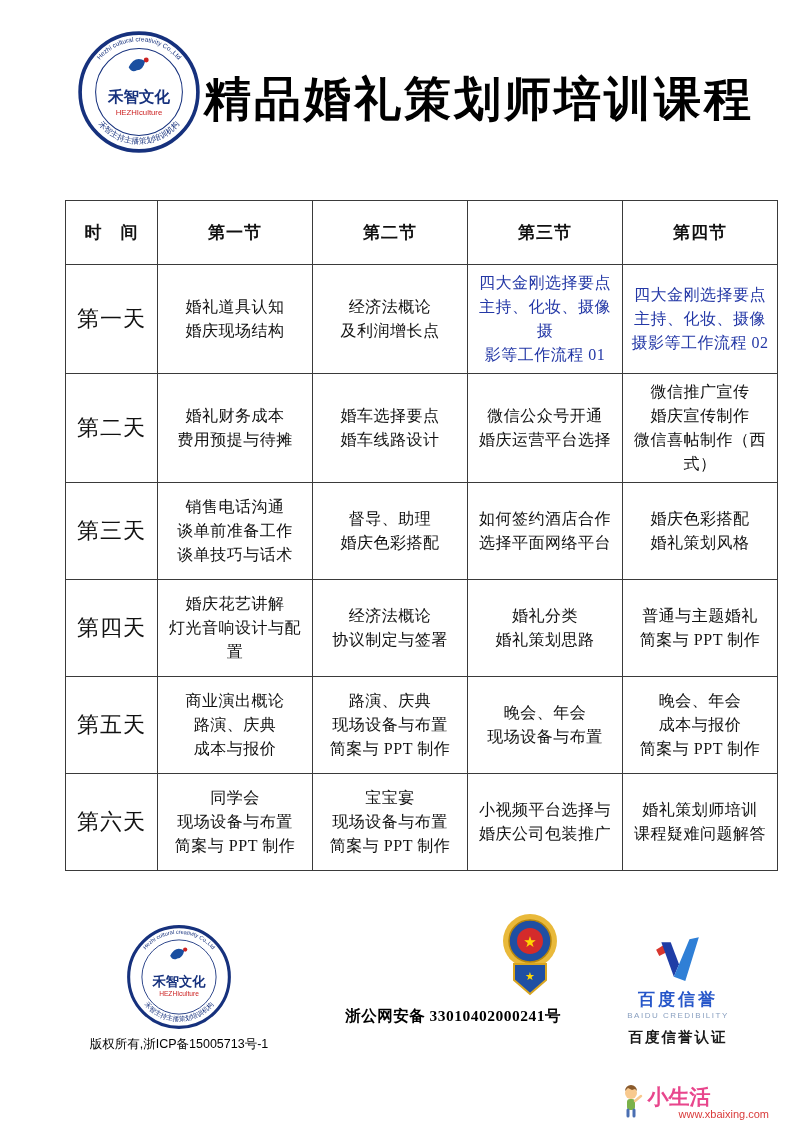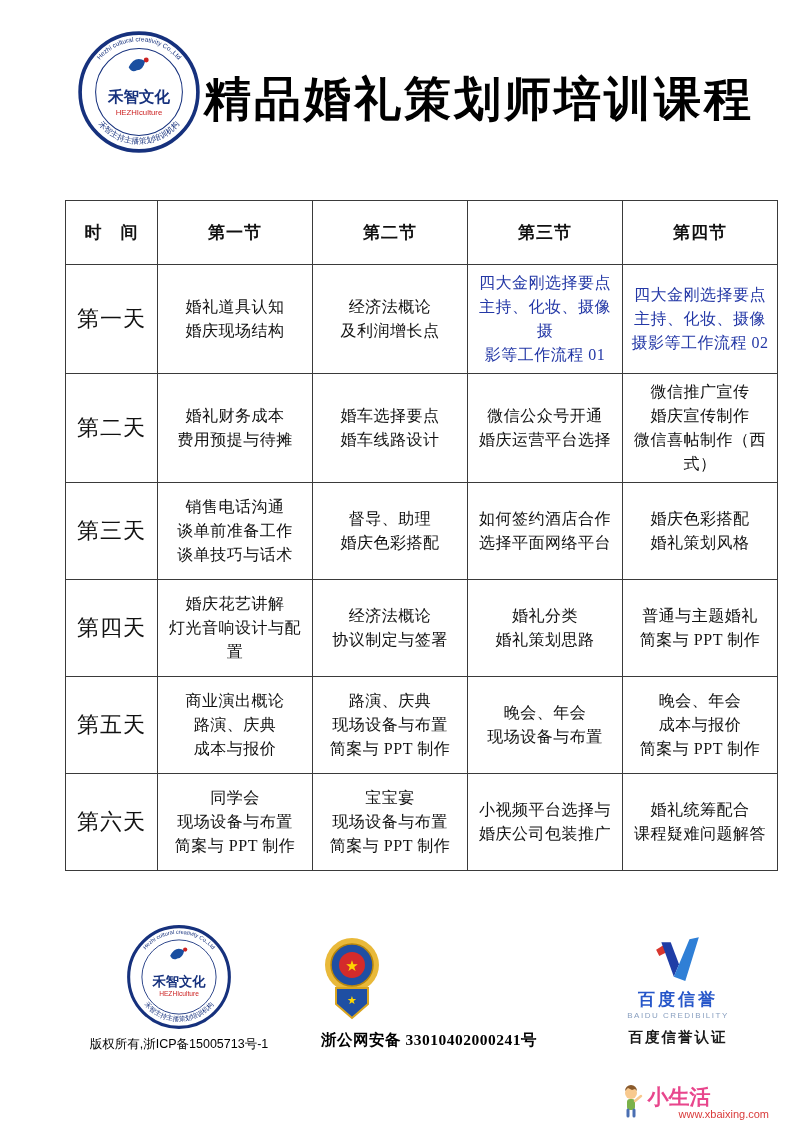--- a/index.html
+++ b/index.html
@@ -30,21 +30,21 @@
   .course-table thead th { height:64px; font-size:17px; font-weight:bold; letter-spacing:1px; }
   .course-table tbody th { font-size:22px; font-weight:normal; letter-spacing:1px; }
   .course-table tbody tr { height:97px; }
   .course-table td { font-size:16px; line-height:24px; letter-spacing:0.5px; }
 
   
   .f-left  { position:absolute; left:58px;  top:924px; width:200px; text-align:center; }
   .f-left .logo-bottom { width:106px; height:106px; }
   .f-copy  { font-size:12.5px; margin-top:2px; color:#000; font-family:"Liberation Sans", sans-serif; }
 
-  .f-center { position:absolute; left:300px; top:936px; width:240px; text-align:left; }
+  .f-center { position:absolute; left:300px; top:912px; width:240px; text-align:right; }
   .badge    { width:62px; height:86px; }
   .f-police { font-size:15.5px; font-weight:bold; margin-top:4px; color:#000; letter-spacing:0.5px; }
 
   .f-right  { position:absolute; left:582px; top:934px; width:150px; text-align:center; }
   .baidu-v  { width:50px; height:50px; }
   .baidu-title { color:#2656c9; font-weight:bold; font-size:17px; letter-spacing:3px; font-family:"Liberation Sans", sans-serif; }
   .baidu-sub   { color:#8aa0c0; font-size:8px; letter-spacing:1.5px; font-family:"Liberation Sans", sans-serif; }
   .baidu-cert  { color:#1a1a1a; font-size:14.5px; margin-top:8px; letter-spacing:2px; font-weight:bold; }
 
   
@@ -239,21 +239,21 @@
           <td>
             <div>宝宝宴</div>
             <div>现场设备与布置</div>
             <div>简案与 PPT 制作</div>
           </td>
           <td>
             <div>小视频平台选择与</div>
             <div>婚庆公司包装推广</div>
           </td>
           <td>
-            <div>婚礼统筹配合</div>
+            <div>婚礼策划师培训</div>
             <div>课程疑难问题解答</div>
           </td>
         </tr>
       </tbody>
   </table>
 
   <div class="f-left">
     <svg class="logo-bottom">
       <use href="#hezhi-logo"></use>
     </svg>

